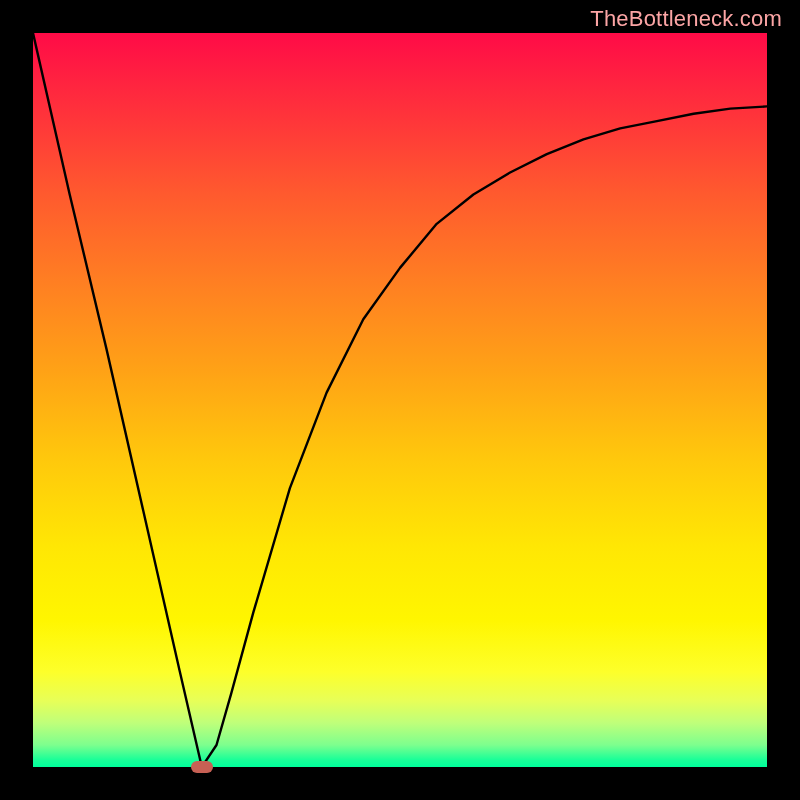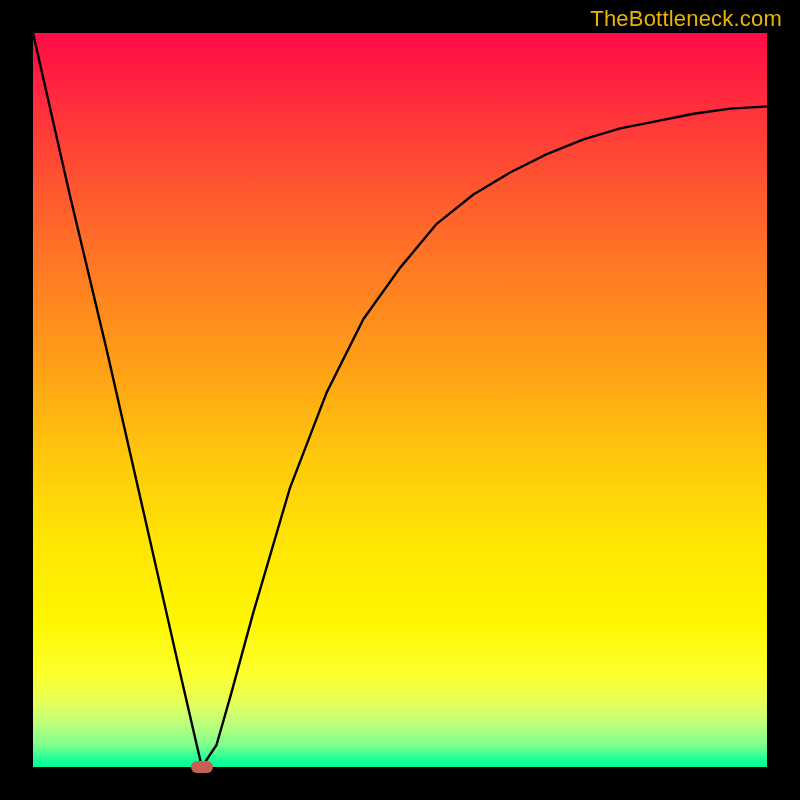--- a/index.html
+++ b/index.html
@@ -37,21 +37,21 @@
       #bfff7a 94%,
       #7dff8e 97%,
       #1aff98 99%,
       #00ff9c 100%
     );
   }
   .watermark {
     position: absolute;
     top: 6px;
     right: 18px;
-    color: #eab308;
+    color: #fca5a5;
     font-size: 22px;
     letter-spacing: 0.2px;
     z-index: 10;
   }
   .curve-svg {
     position: absolute;
     left: 0;
     top: 0;
     width: 734px;
     height: 734px;

